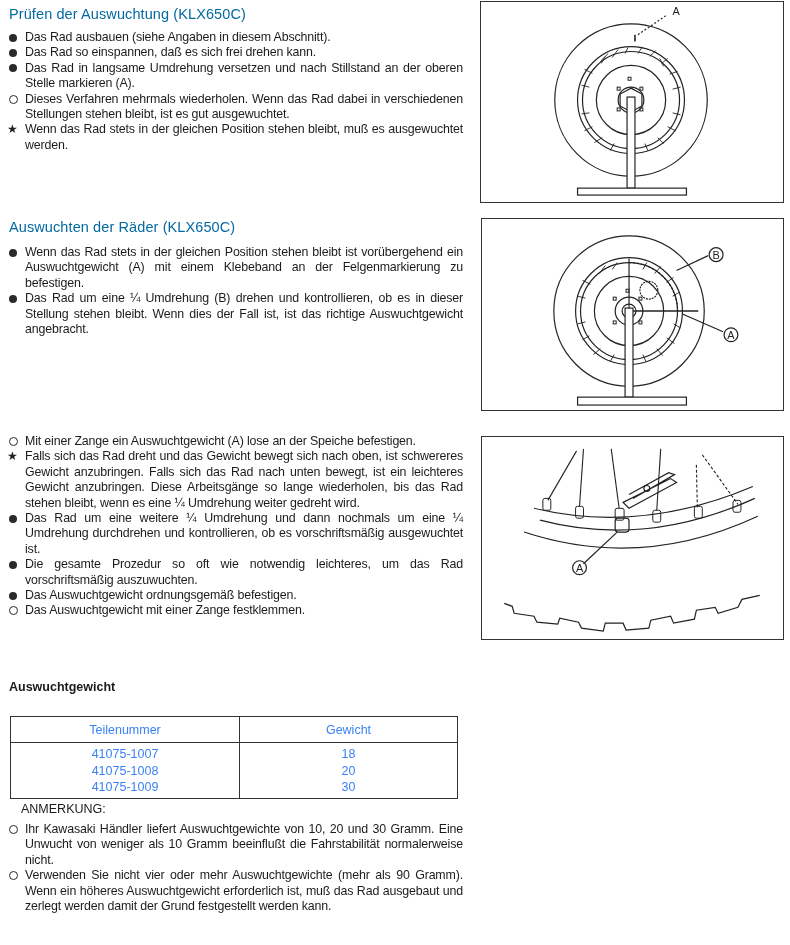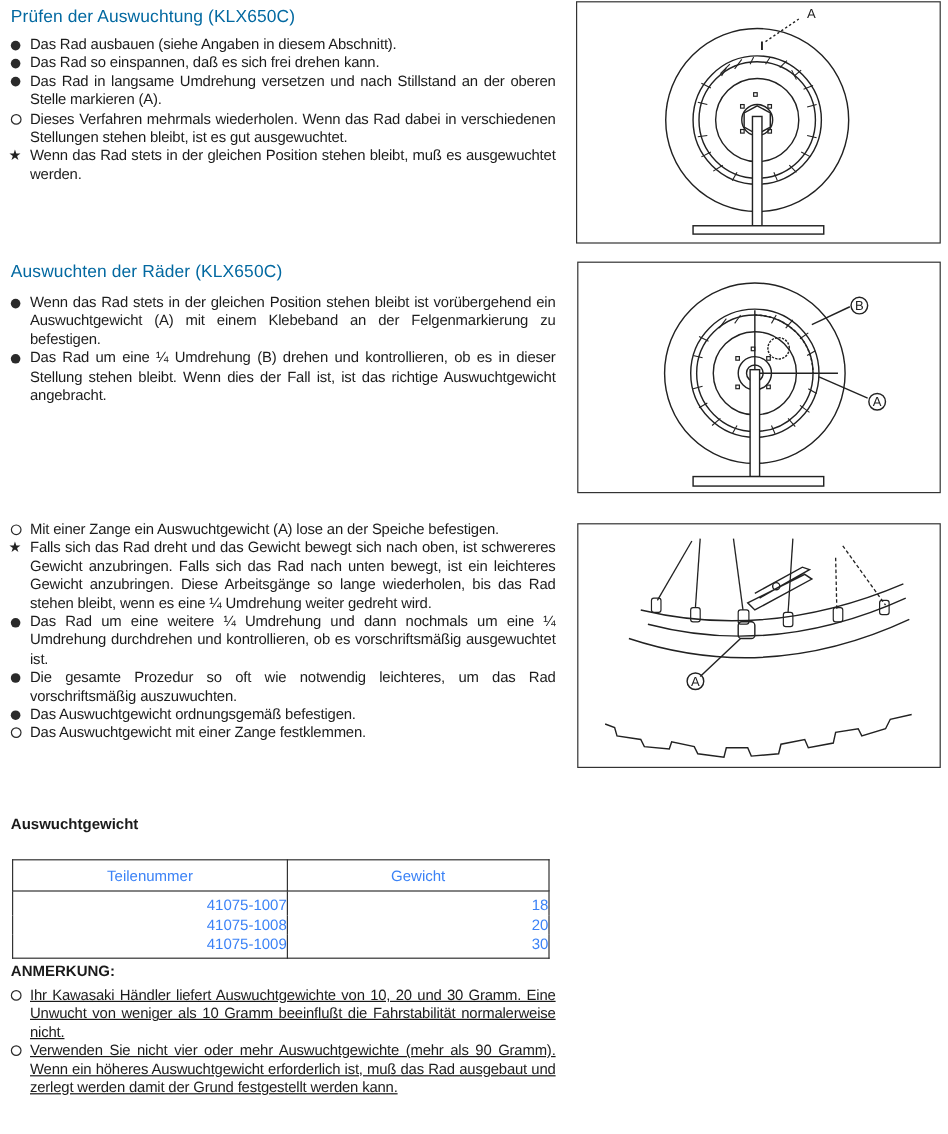--- a/index.html
+++ b/index.html
@@ -43,29 +43,29 @@
     position: absolute; left: 9px; top: 680px; font-size: 12.5px; font-weight: bold; margin: 0;
   }
   table.weights {
     position: absolute; left: 10px; top: 716px; width: 448px; border-collapse: collapse;
     font-size: 12.5px; color: #3b82f6; padding-left: 36px;
   }
   table.weights th {
     font-weight: normal; height: 23px; border: 1.3px solid #333; text-align: center;
   }
   table.weights td {
-    text-align: right; border-left: 1.3px solid #333; border-right: 1.3px solid #333;
+    text-align: center; border-left: 1.3px solid #333; border-right: 1.3px solid #333;
     line-height: 16.5px; padding: 0;
   }
   table.weights tbody tr:first-child td { padding-top: 3px; }
   table.weights tbody tr:last-child td { border-bottom: 1.3px solid #333; padding-bottom: 2px; }
   table.weights th:first-child, table.weights td:first-child { width: 226px; }
 
   .note-title {
-    position: absolute; left: 9px; top: 802px; font-size: 12.5px; font-weight: bold; margin: 0;
+    position: absolute; left: 21px; top: 802px; font-size: 12.5px; font-weight: normal; margin: 0;
   }
 </style>
 </head>
 <body>
 
 <h2 class="section-title" style="top:6px;">Prüfen der Auswuchtung (KLX650C)</h2>
 <ul class="list justify" style="top:30px;">
   <li class="item"><span class="bullet dot"></span><span>Das Rad ausbauen (siehe Angaben in diesem Abschnitt).</span></li>
   <li class="item"><span class="bullet dot"></span><span>Das Rad so einspannen, daß es sich frei drehen kann.</span></li>
   <li class="item"><span class="bullet dot"></span><span>Das Rad in langsame Umdrehung versetzen und nach Stillstand an der oberen Stelle markieren (A).</span></li>
@@ -106,21 +106,21 @@
       <td>20</td>
     </tr>
     <tr>
       <td>41075-1009</td>
       <td>30</td>
     </tr>
   </tbody>
 </table>
 
 <h3 class="note-title">ANMERKUNG:</h3>
-<ul class="list justify" style="top:822px;text-decoration:underline;">
+<ul class="list justify" style="top:822px;">
   <li class="item"><span class="bullet ring"></span><span>Ihr Kawasaki Händler liefert Auswuchtgewichte von 10, 20 und 30 Gramm. Eine Unwucht von weniger als 10 Gramm beeinflußt die Fahrstabilität normalerweise nicht.</span></li>
   <li class="item"><span class="bullet ring"></span><span>Verwenden Sie nicht vier oder mehr Auswuchtgewichte (mehr als 90 Gramm). Wenn ein höheres Auswuchtgewicht erforderlich ist, muß das Rad ausgebaut und zerlegt werden damit der Grund festgestellt werden kann.</span></li>
 </ul>
 
 <div class="figure" style="left:480px; top:1px; width:304px; height:202px;">
   <svg viewBox="0 0 304 202">
     <g fill="none" stroke="#222" stroke-width="1.2">
       <circle cx="151" cy="99" r="77"></circle>
       <circle cx="151" cy="99" r="54"></circle>
       <circle cx="151" cy="99" r="49"></circle>

